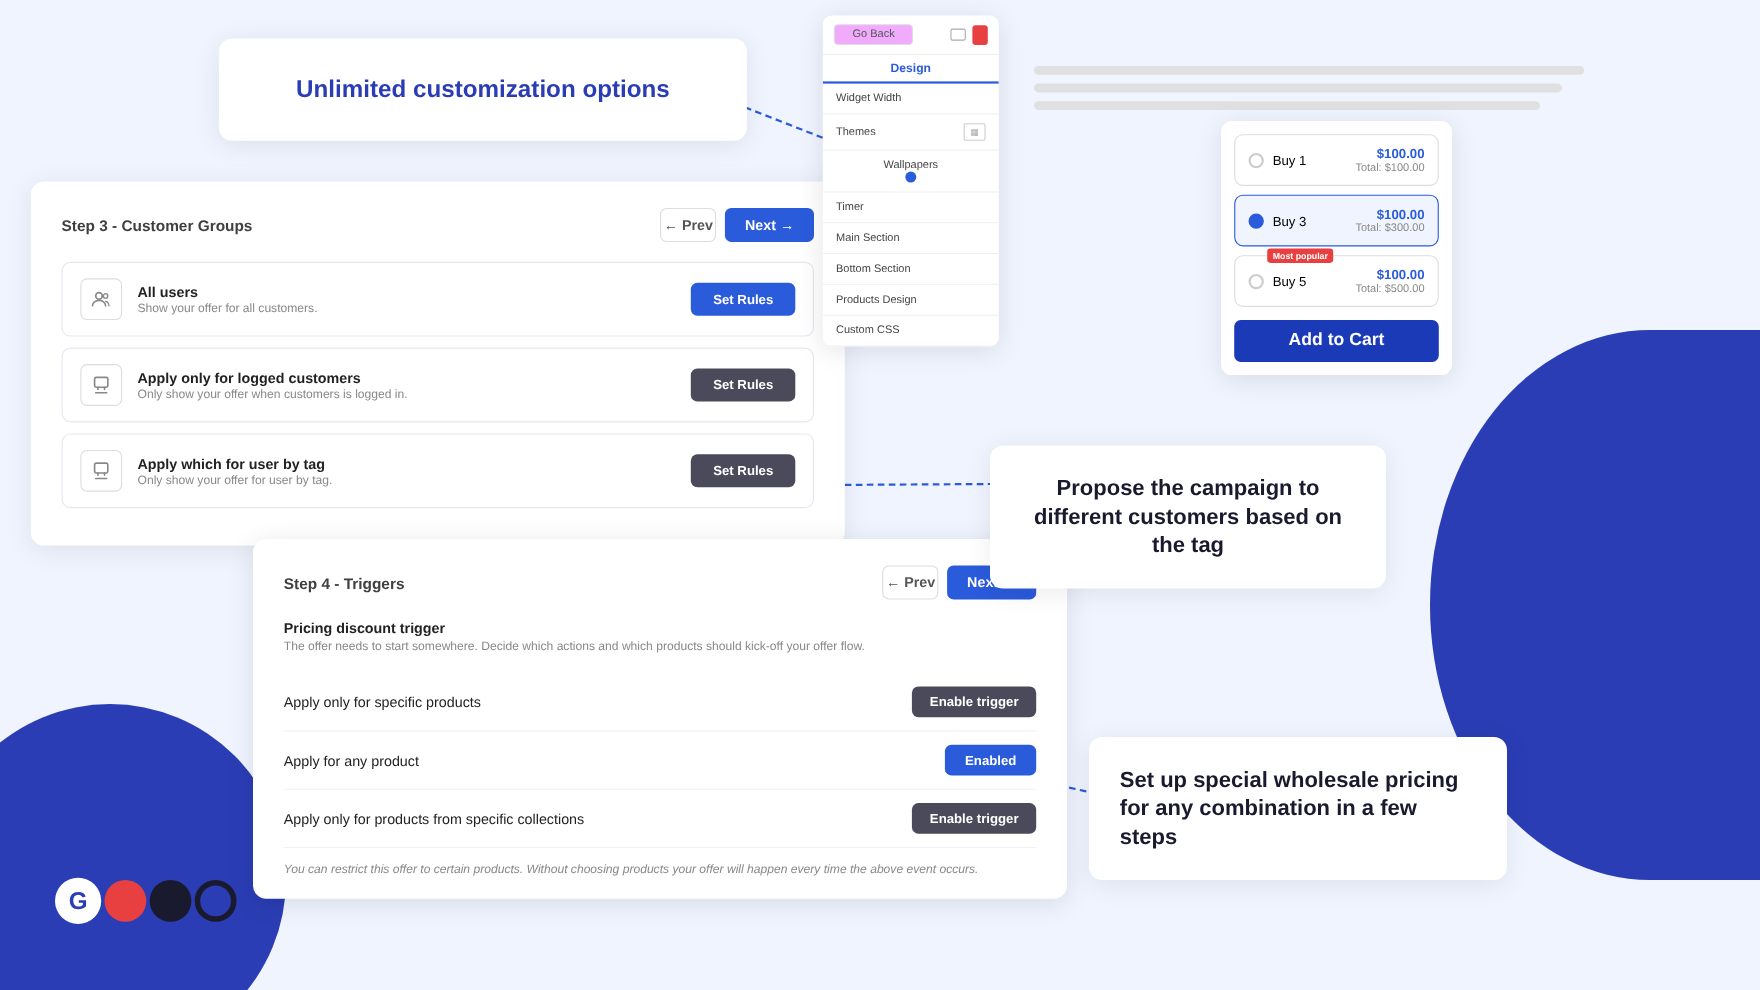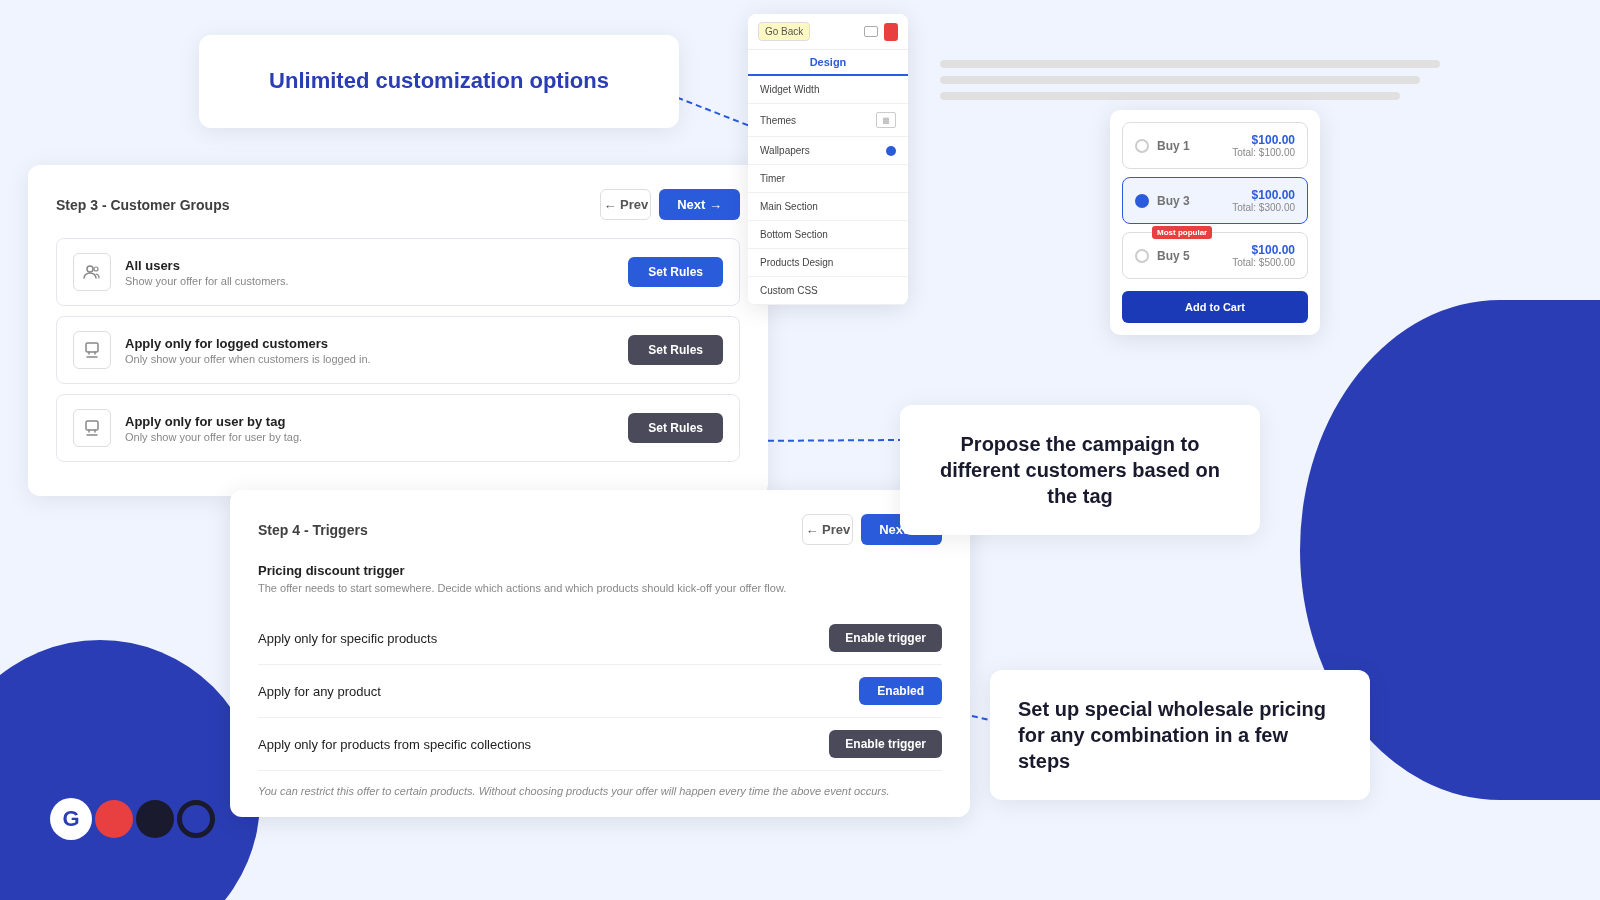--- a/index.html
+++ b/index.html
@@ -180,24 +180,24 @@
       overflow: hidden;
     }
     .design-topbar {
       display: flex;
       justify-content: space-between;
       align-items: center;
       padding: 8px 10px;
       border-bottom: 1px solid #eee;
     }
     .go-back-btn {
-      background: #fef9c3;
+      background: #f0abfc;
       border: 1px solid #ddd;
       border-radius: 4px;
-      padding: 3px 6px;
+      padding: 3px 16px;
       font-size: 10px;
       color: #555;
       cursor: pointer;
     }
     .design-topbar-icons {
       display: flex;
       gap: 6px;
       align-items: center;
     }
     .icon-monitor {
@@ -282,22 +282,22 @@
       border-radius: 50%;
       border: 2px solid #ccc;
       flex-shrink: 0;
     }
     .buy-radio.checked {
       border-color: #2a5bdb;
       background: #2a5bdb;
     }
     .buy-name {
       font-size: 12px;
-      font-weight: 700;
-      color: #737373;
+      font-weight: 400;
+      color: #000000;
       margin-left: 8px;
       flex: 1;
     }
     .buy-price-block {
       text-align: right;
     }
     .buy-price {
       font-size: 12px;
       font-weight: 700;
       color: #2a5bdb;
@@ -320,21 +320,21 @@
     .buy-option-wrapper {
       position: relative;
     }
     .btn-add-to-cart {
       width: 100%;
       background: #1a3ab8;
       color: #fff;
       border: none;
       border-radius: 6px;
       padding: 10px;
-      font-size: 11px;
+      font-size: 16px;
       font-weight: 700;
       cursor: pointer;
       margin-top: 4px;
     }
 
     
     .callout-tag {
       position: absolute;
       top: 405px;
       left: 900px;
@@ -539,21 +539,21 @@
 
   <div class="group-row">
     <div class="group-row-left">
       <div class="group-icon">
         <svg width="18" height="18" viewBox="0 0 18 18" fill="none">
             <rect x="3" y="2" width="12" height="9" rx="1.5" stroke="#888" stroke-width="1.5"></rect>
             <path d="M6 11v2M12 11v2M4 16h10" stroke="#888" stroke-width="1.5" stroke-linecap="round"></path>
           </svg>
       </div>
       <div>
-        <div class="group-name">Apply only for user by tag</div>
+        <div class="group-name">Apply which for user by tag</div>
         <div class="group-desc">Only show your offer for user by tag.</div>
       </div>
     </div>
     <button class="btn-set-rules-dark">Set Rules</button>
   </div>
 </div>
 
 <div class="panel-design">
   <div class="design-topbar">
     <button class="go-back-btn">Go Back</button>
@@ -561,21 +561,21 @@
       <div class="icon-monitor"></div>
       <div class="icon-tablet"></div>
     </div>
   </div>
   <div class="design-tab">Design</div>
   <div class="design-menu-item">Widget Width</div>
   <div class="design-menu-item themes">
     <span>Themes</span>
     <div class="themes-icon">▦</div>
   </div>
-  <div class="design-menu-item" style="justify-content:space-between;">
+  <div class="design-menu-item" style="justify-content:space-between;flex-direction:column;">
     <span>Wallpapers</span>
     <div class="wallpaper-dot"></div>
   </div>
   <div class="design-menu-item">Timer</div>
   <div class="design-menu-item">Main Section</div>
   <div class="design-menu-item">Bottom Section</div>
   <div class="design-menu-item">Products Design</div>
   <div class="design-menu-item">Custom CSS</div>
 </div>
 

